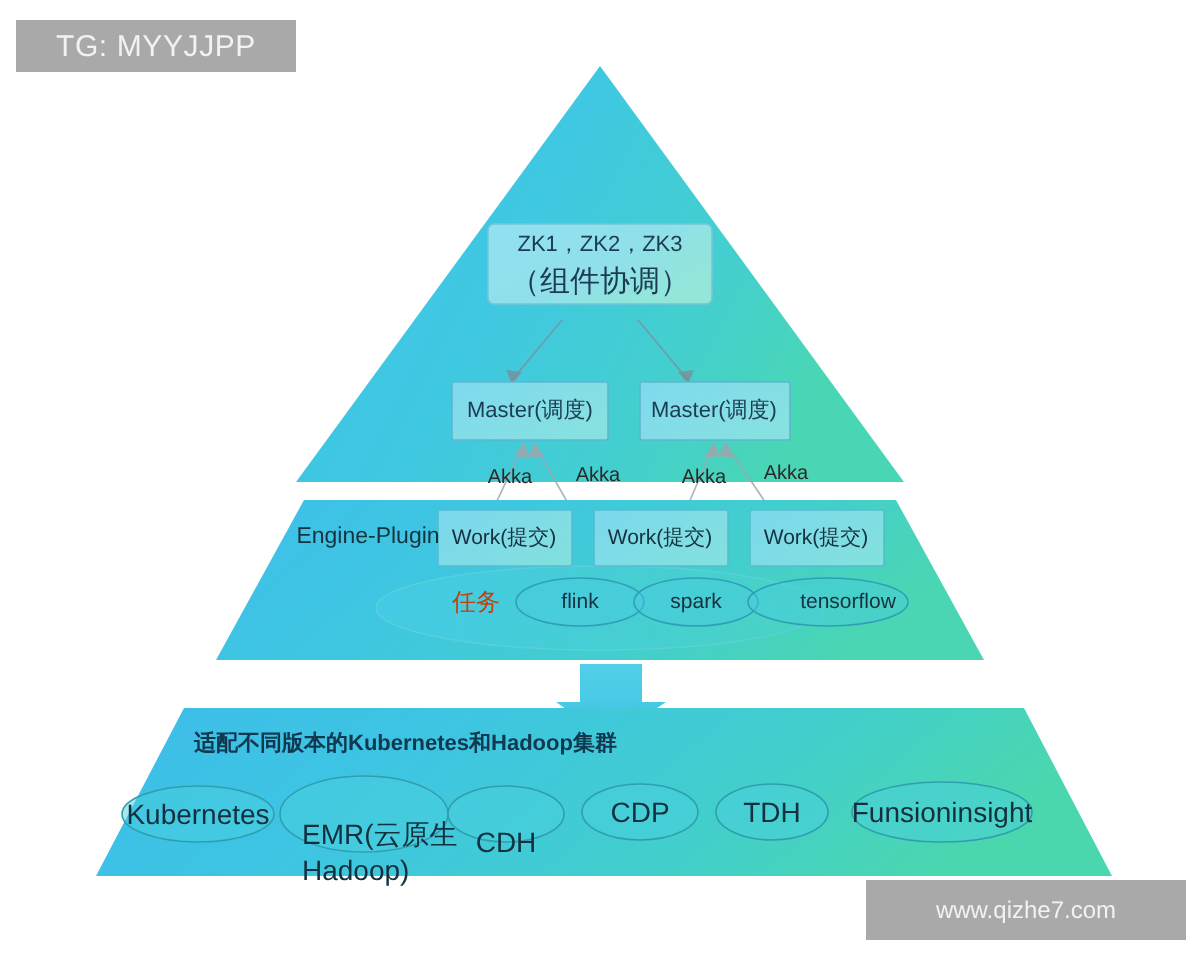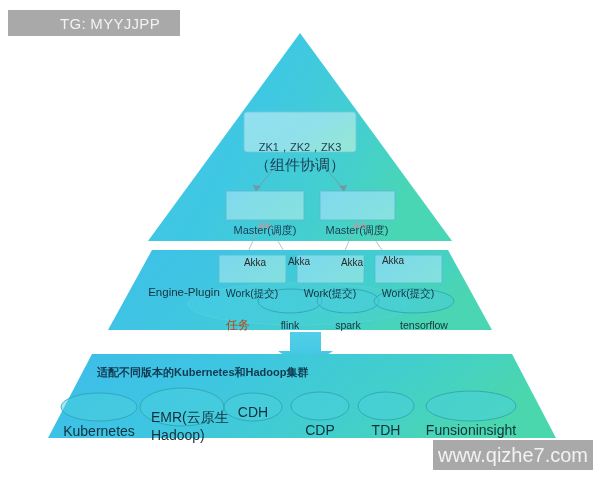--- a/index.html
+++ b/index.html
@@ -30,21 +30,21 @@
   }
 
   
   .lbl {
     position: absolute;
     color: #17364a;
     white-space: nowrap;
     line-height: 1.15;
     pointer-events: none;
   }
-  .ctr { transform: translate(-50%, -50%); text-align: right; margin-top: 24px; }
+  .ctr { transform: translate(-50%, -50%); text-align: right; }
 
   .box-text {
     font-size: 11px;
     color: #1b3b52;
   }
   .box-text-2 {
     font-size: 15px;
     color: #1b3b52;
   }
   .akka-text {
@@ -86,26 +86,25 @@
     color: #f2f2f2;
     display: flex;
     align-items: center;
     justify-content: center;
   }
   #wm-tl {
     left: 8px; top: 10px;
     width: 140px; height: 26px;
     font-size: 15px;
     letter-spacing: 0.3px;
-    padding-left: 32px;
   }
   #wm-br {
     left: 433px; top: 440px;
     width: 160px; height: 30px;
-    font-size: 20px;
+    font-size: 12px;
   }
 </style>
 </head>
 <body>
 
 <div id="stage">
 
   <svg id="diagram" viewBox="0 0 600 480">
     <defs>
       <linearGradient id="gradTri" x1="0" y1="0" x2="1" y2="0.35">
@@ -263,21 +262,21 @@
 
   <div class="lbl bottom-title" style="left:97px; top:366px;">适配不同版本的Kubernetes和Hadoop集群</div>
 
   <div class="lbl ctr bottom-ell-text" style="left:99px; top:407px;">Kubernetes</div>
 
   <div class="lbl bottom-ell-text two-line" style="left:151px; top:396px;margin-top:13px;">
     <div>EMR(云原生</div>
     <div>Hadoop)</div>
   </div>
 
-  <div class="lbl ctr bottom-ell-text" style="left:253px; top:388px;">CDH</div>
+  <div class="lbl ctr bottom-ell-text" style="left:253px; top:421px;">CDH</div>
   <div class="lbl ctr bottom-ell-text" style="left:320px; top:406px;">CDP</div>
   <div class="lbl ctr bottom-ell-text" style="left:386px; top:406px;">TDH</div>
   <div class="lbl ctr bottom-ell-text" style="left:471px; top:406px;">Funsioninsight</div>
 
   <div class="watermark" id="wm-tl">TG: MYYJJPP</div>
   <div class="watermark" id="wm-br">www.qizhe7.com</div>
 
 </div>
 
 </body></html>

